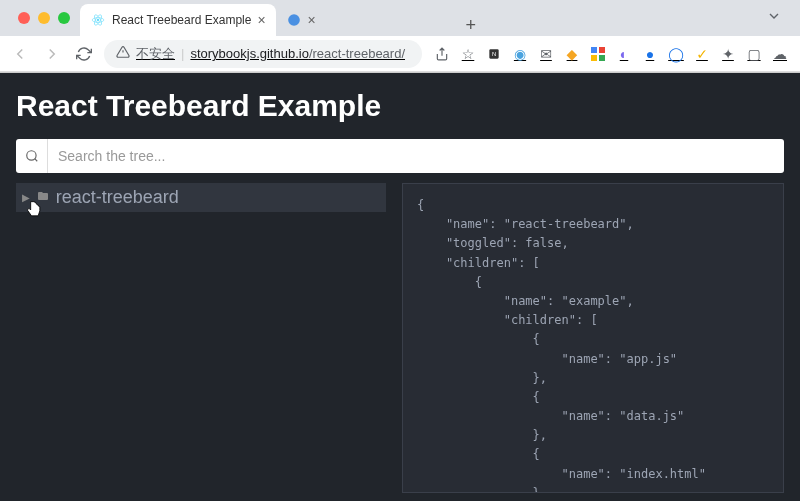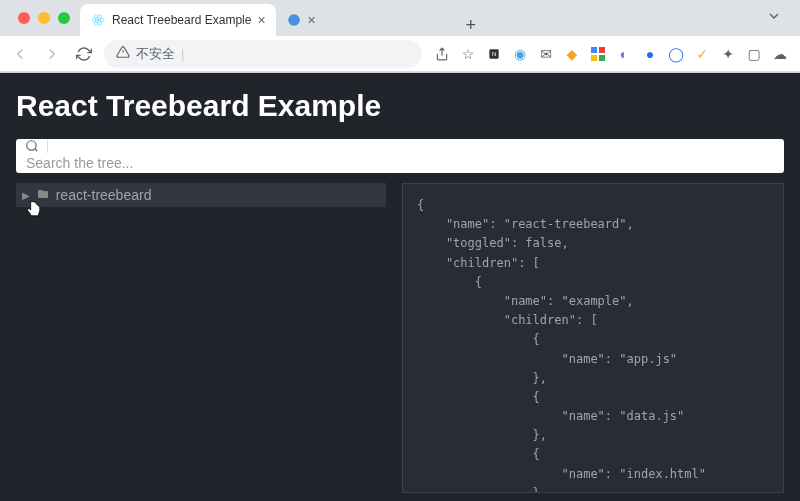--- a/index.html
+++ b/index.html
@@ -15,44 +15,44 @@
     .tl-green { background: #28c840; }
     .tabs { display: flex; flex: 1; align-items: flex-end; height: 36px; gap: 0; }
     .tab { display: flex; align-items: center; height: 32px; padding: 0 10px; font-size: 12px; color: #333; border-radius: 8px 8px 0 0; gap: 6px; min-width: 180px; max-width: 200px; position: relative; }
     .tab.active { background: #fff; }
     .tab .favicon { width: 16px; height: 16px; display: flex; align-items: center; justify-content: center; font-size: 10px; }
     .tab .label { flex: 1; white-space: nowrap; overflow: hidden; text-overflow: ellipsis; }
     .tab .close { font-size: 14px; color: #666; cursor: pointer; }
     .new-tab { padding: 0 10px; font-size: 18px; color: #555; cursor: pointer; }
     .tab-right { margin-left: auto; padding: 0 10px; color: #555; }
     
-    .addr-bar { display: flex; align-items: center; height: 36px; background: #fff; padding: 0 8px; gap: 8px; border-bottom: 1px solid #ddd; }
+    .addr-bar { display: flex; align-items: center; height: 36px; background: #fff; padding: 0 8px; gap: 8px; border-bottom: 1px solid #ddd; text-decoration: underline; }
     .nav-btn { width: 24px; height: 24px; display: flex; align-items: center; justify-content: center; color: #5f6368; cursor: pointer; }
     .nav-btn.disabled { color: #bbb; }
     .url-box { flex: 1; display: flex; align-items: center; height: 28px; background: #f1f3f4; border-radius: 14px; padding: 0 12px; gap: 6px; font-size: 13px; color: #5f6368; }
     .url-box .warn { font-size: 12px; }
     .url-box .url { flex: 1; }
     .url-box .url .host { color: #202124; }
     .ext-icons { display: flex; gap: 10px; align-items: center; padding: 0 4px; }
     .ext-icons span { width: 16px; height: 16px; display: flex; align-items: center; justify-content: center; font-size: 14px; color: #5f6368; }
     
     
     .app { background: #21252B; height: 429px; padding: 16px; color: #eee; font-family: -apple-system, sans-serif; }
     .app-title { font-size: 30px; font-weight: 600; color: #fff; margin-bottom: 16px; }
-    .search-wrap { display: flex; background: #fff; border-radius: 3px; height: 34px; margin-bottom: 10px; flex-direction: column; }
+    .search-wrap { display: flex; background: #fff; border-radius: 3px; height: 34px; margin-bottom: 10px; }
     .search-icon-box { width: 32px; display: flex; align-items: center; justify-content: center; border-right: 1px solid #ddd; color: #666; }
     .search-input { flex: 1; border: none; outline: none; padding: 0 10px; font-size: 14px; background: transparent; }
     .search-input::placeholder { color: #999; }
     
     .panels { display: flex; gap: 16px; height: 310px; }
     .tree-panel { width: 370px; }
     .tree-node { display: flex; align-items: center; background: #31363F; padding: 4px 6px; gap: 6px; cursor: pointer; position: relative; }
     .tree-node .arrow { color: #888; font-size: 10px; }
     .tree-node .folder { color: #888; font-size: 12px; }
-    .tree-node .node-label { color: #9DA5B4; font-size: 14px; }
+    .tree-node .node-label { color: #9DA5B4; font-size: 18px; }
     .cursor-hand { position: absolute; left: 8px; top: 16px; font-size: 18px; pointer-events: none; }
     
     .json-panel { flex: 1; background: #282C34; border: 1px solid #3a3f4a; padding: 12px 14px; font-family: "Menlo", "Consolas", monospace; font-size: 12px; line-height: 1.6; color: #9DA5B4; overflow: hidden; white-space: pre; }
   </style>
 </head>
 <body>
 
 <div class="browser-chrome">
   <div class="tab-bar">
     <div class="traffic-lights">
@@ -110,20 +110,21 @@
     <div class="url-box">
       <span class="warn">
         <svg width="14" height="14" viewBox="0 0 24 24" fill="none" stroke="#5f6368" stroke-width="2">
             <path d="M10.29 3.86L1.82 18a2 2 0 001.71 3h16.94a2 2 0 001.71-3L13.71 3.86a2 2 0 00-3.42 0z"></path>
             <line x1="12" y1="9" x2="12" y2="13"></line>
             <line x1="12" y1="17" x2="12.01" y2="17"></line>
           </svg>
       </span>
       <span>不安全</span>
       <span style="color:#ccc">|</span>
+      <span class="url"><span class="host">storybookjs.github.io</span><span>/react-treebeard/</span></span>
     </div>
     <div class="ext-icons">
       <span>
           <svg width="14" height="14" viewBox="0 0 24 24" fill="none" stroke="#5f6368" stroke-width="2">
             <path d="M4 12v8a2 2 0 002 2h12a2 2 0 002-2v-8M16 6l-4-4-4 4M12 2v13"></path>
           </svg>
         </span>
       <span>☆</span>
       <span>
           <svg width="14" height="14" viewBox="0 0 24 24" fill="#333">

